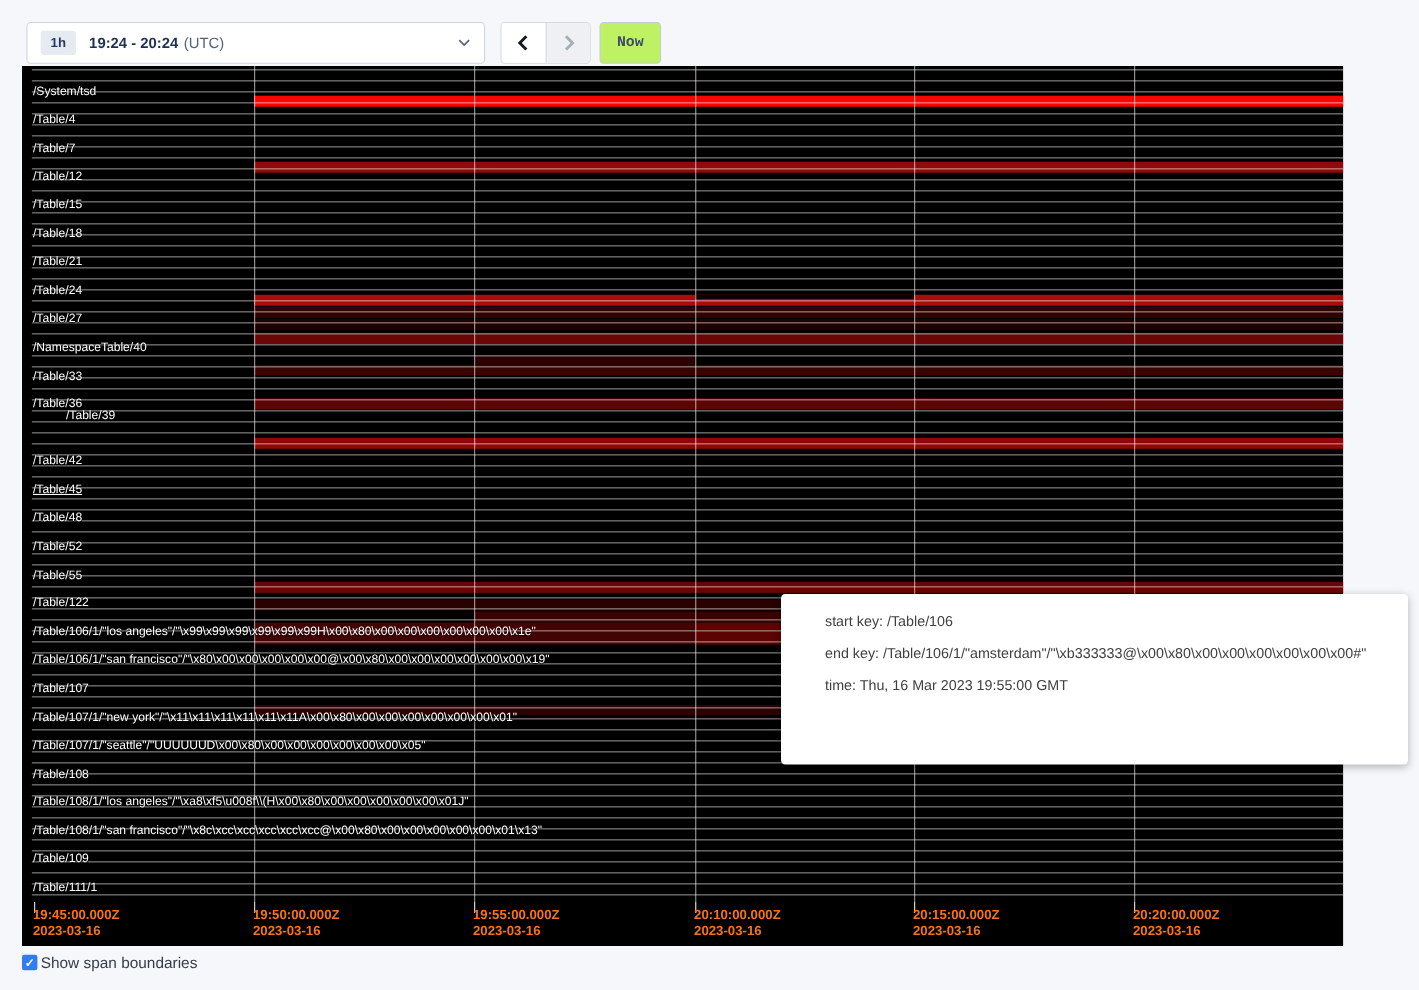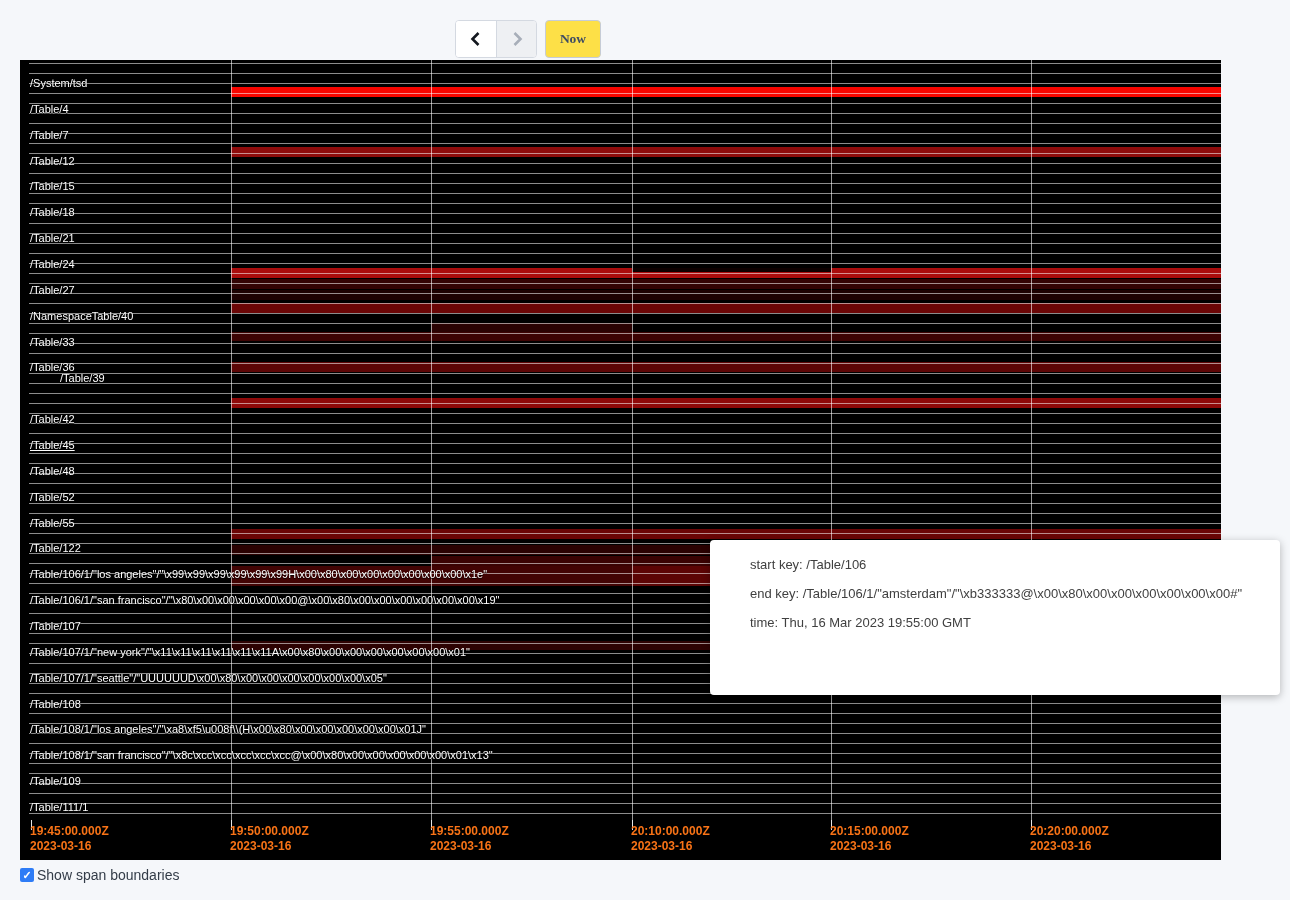--- a/index.html
+++ b/index.html
@@ -15,23 +15,23 @@
   .preset-badge { background:#e6eaf1; color:#243b5e; font-weight:bold; font-size:12px;
     padding:4px 9px; border-radius:3px; margin-right:12px; }
   .range { color:#1c3152; font-weight:bold; font-size:13.5px; }
   .zone { color:#53617b; font-size:13.5px; margin-left:5px; }
   .caret { margin-left:auto; display:flex; align-items:center; }
   .nav-group { position:absolute; left:455px; top:20px; height:38px; display:flex;
     border:1px solid #d4d9e1; border-radius:4px; overflow:hidden; background:#fff; }
   .nav { width:40px; height:36px; border:none; display:flex; align-items:center;
     justify-content:center; background:#fff; cursor:pointer; }
   .nav.next { background:#eef0f3; border-left:1px solid #d4d9e1; cursor:default; }
-  .now { position:absolute; left:545px; top:20px; width:56px; height:38px; background:#fde047;
+  .now { position:absolute; left:545px; top:20px; width:56px; height:38px; background:#bef264;
     border:1px solid #c6ccd6; border-radius:4px; font-weight:bold; font-size:13.5px;
-    color:#3e4c63; cursor:pointer; font-family:Liberation Serif, serif; }
+    color:#3e4c63; cursor:pointer; font-family:Liberation Mono, monospace; }
 
   
   .canvas { position:absolute; left:20px; top:60px; width:1201px; height:800px;
     background:#000; cursor:crosshair; }
   .band { position:absolute; }
   .hline { position:absolute; left:9px; right:0; height:1px;
     background:rgba(255,255,255,0.55); }
   .vline { position:absolute; top:0; width:1px; height:760px;
     background:rgba(255,255,255,0.6); }
   .slabel { position:absolute; left:10px; color:#fff; font-size:11px; line-height:14px;
@@ -56,20 +56,30 @@
     display:inline-flex; align-items:center; justify-content:center; color:#fff;
     font-size:11px; font-weight:bold; cursor:pointer; }
   .cb-label { color:#333c48; font-size:14px; margin-left:3px; }
 </style>
 </head>
 <body>
 
 <div class="page">
 
   <div class="toolbar">
+    <div class="time-selector">
+      <span class="preset-badge">1h</span>
+      <span class="range">19:24 - 20:24</span>
+      <span class="zone">(UTC)</span>
+      <span class="caret">
+        <svg width="12" height="8" viewBox="0 0 12 8">
+            <polyline points="1.5,1.5 6,6 10.5,1.5" fill="none" stroke="#5a6578" stroke-width="1.6"></polyline>
+          </svg>
+      </span>
+    </div>
     <div class="nav-group">
       <button class="nav prev">
         <svg width="14" height="16" viewBox="0 0 14 16">
             <polyline points="9.5,2 3.5,8 9.5,14" fill="none" stroke="#14181f" stroke-width="2.6"></polyline>
           </svg>
       </button>
       <button class="nav next">
         <svg width="14" height="16" viewBox="0 0 14 16">
             <polyline points="4.5,2 10.5,8 4.5,14" fill="none" stroke="#a7aeb9" stroke-width="2.6"></polyline>
           </svg>

